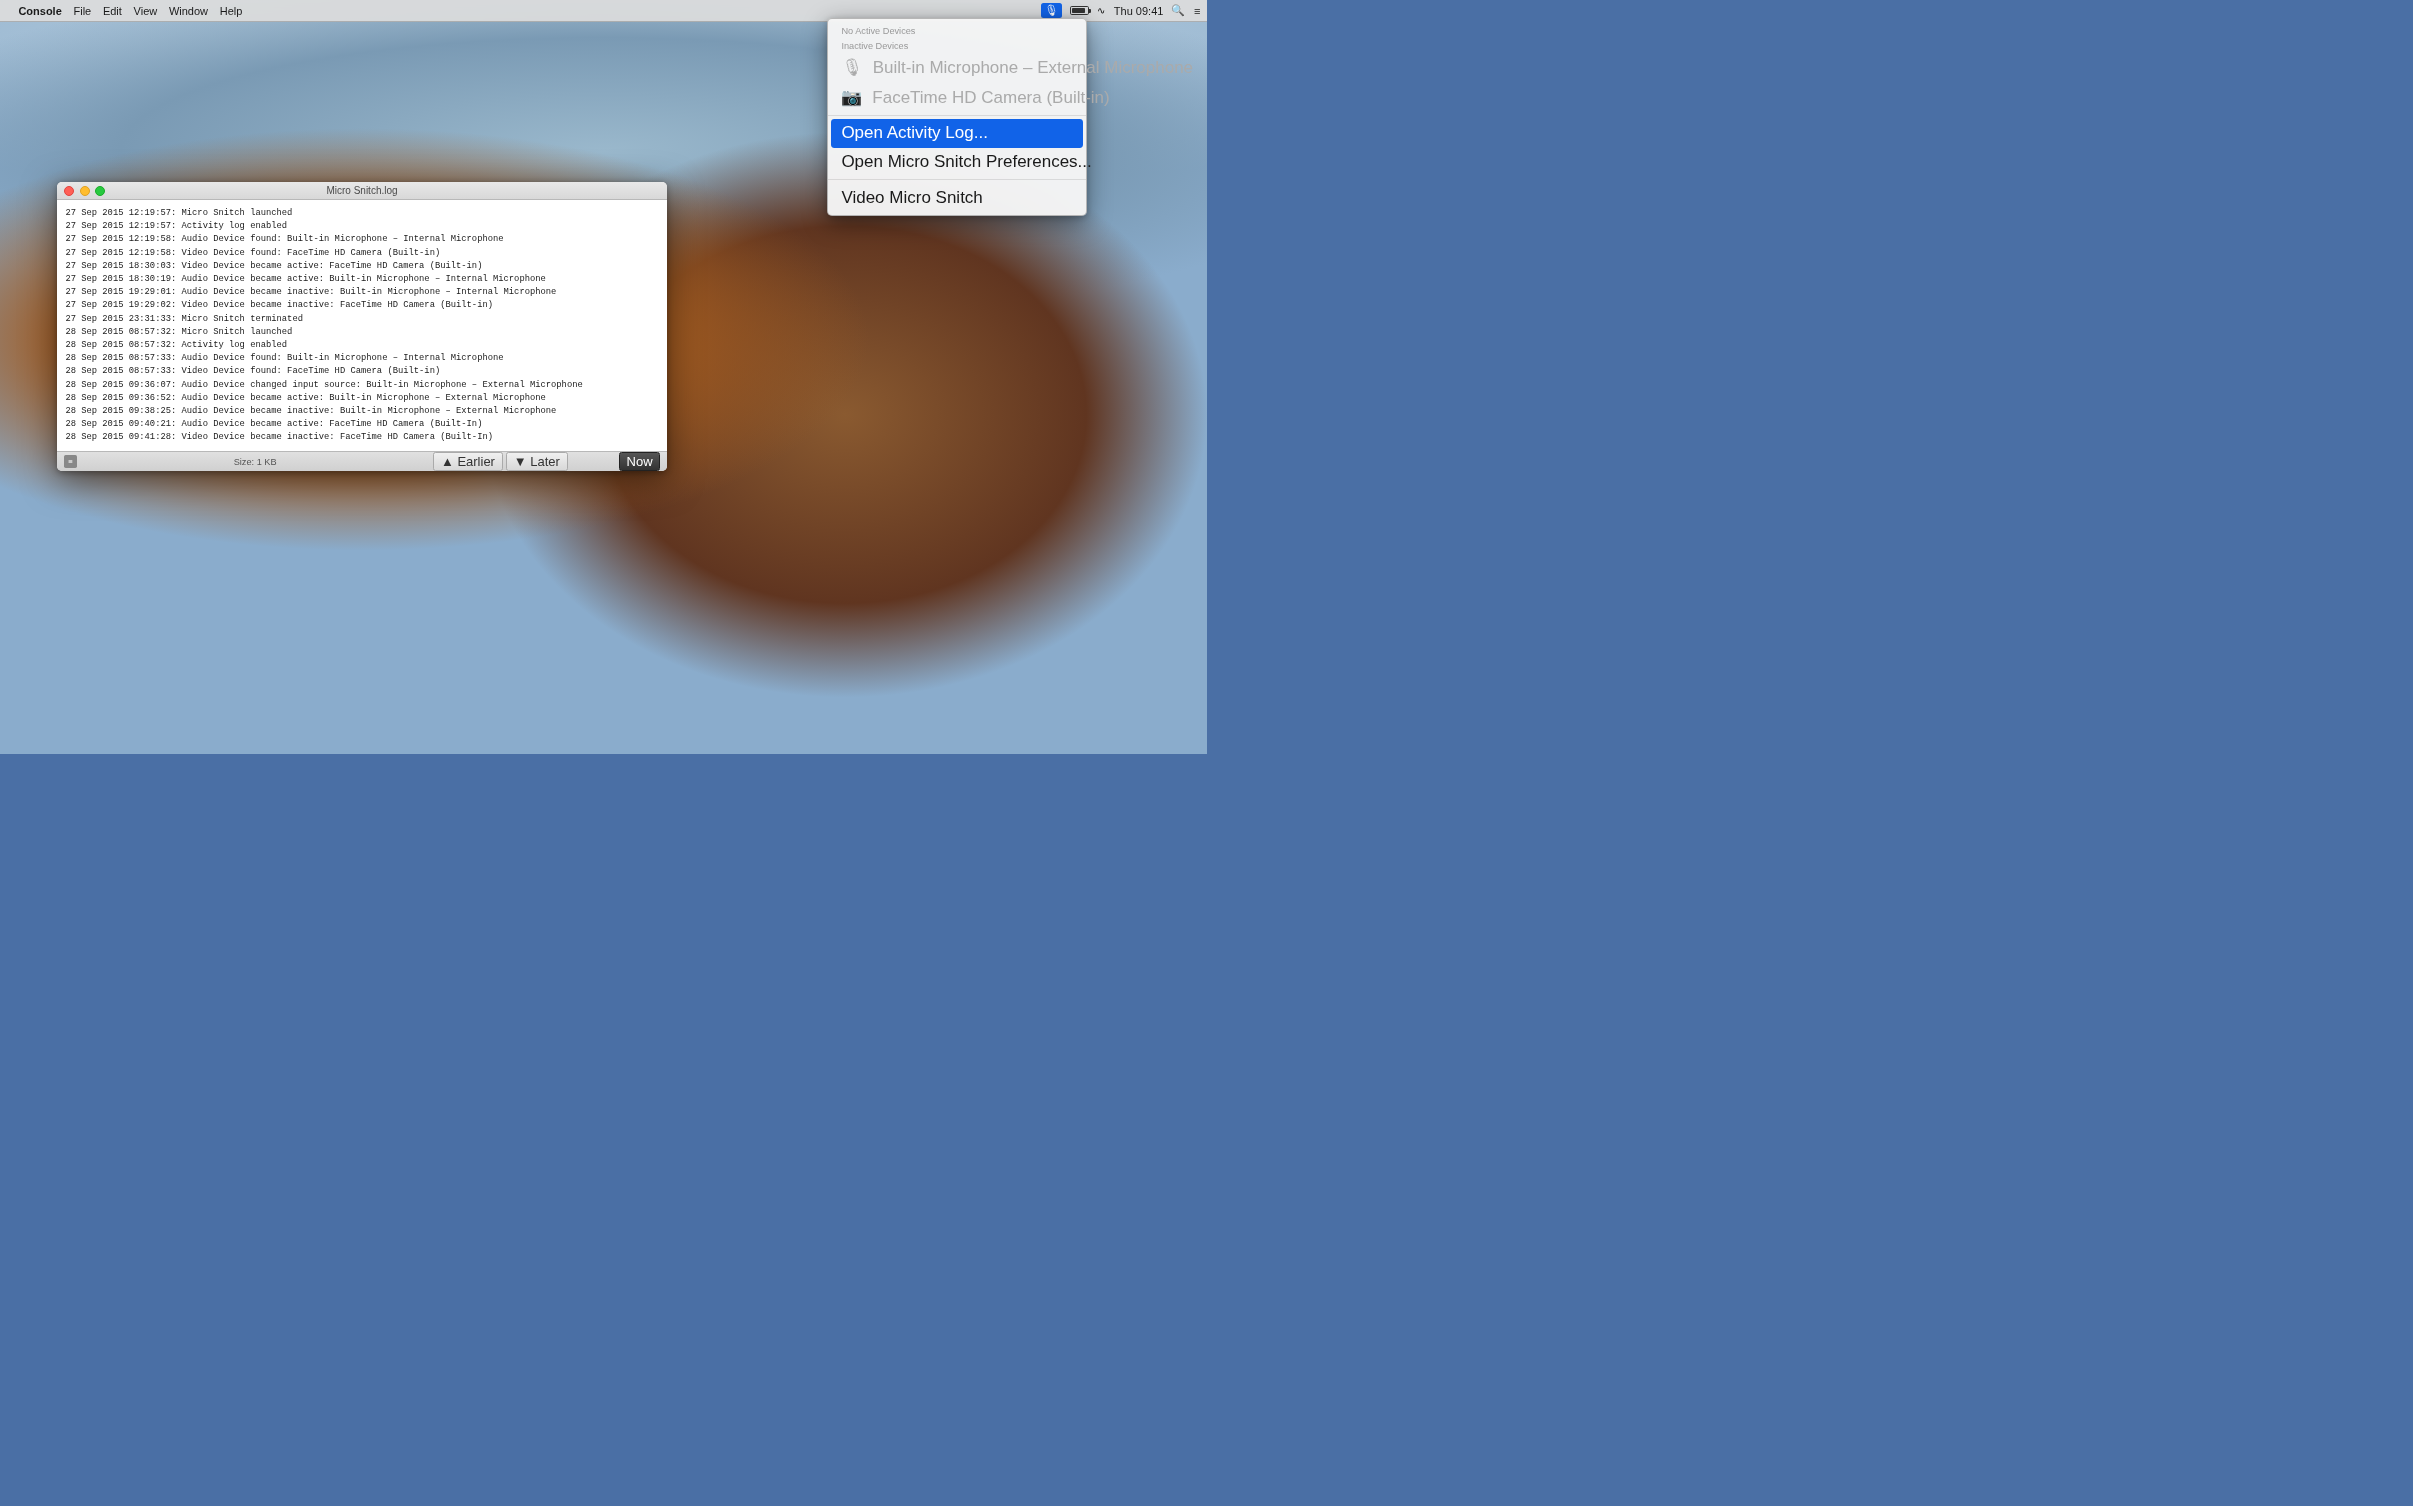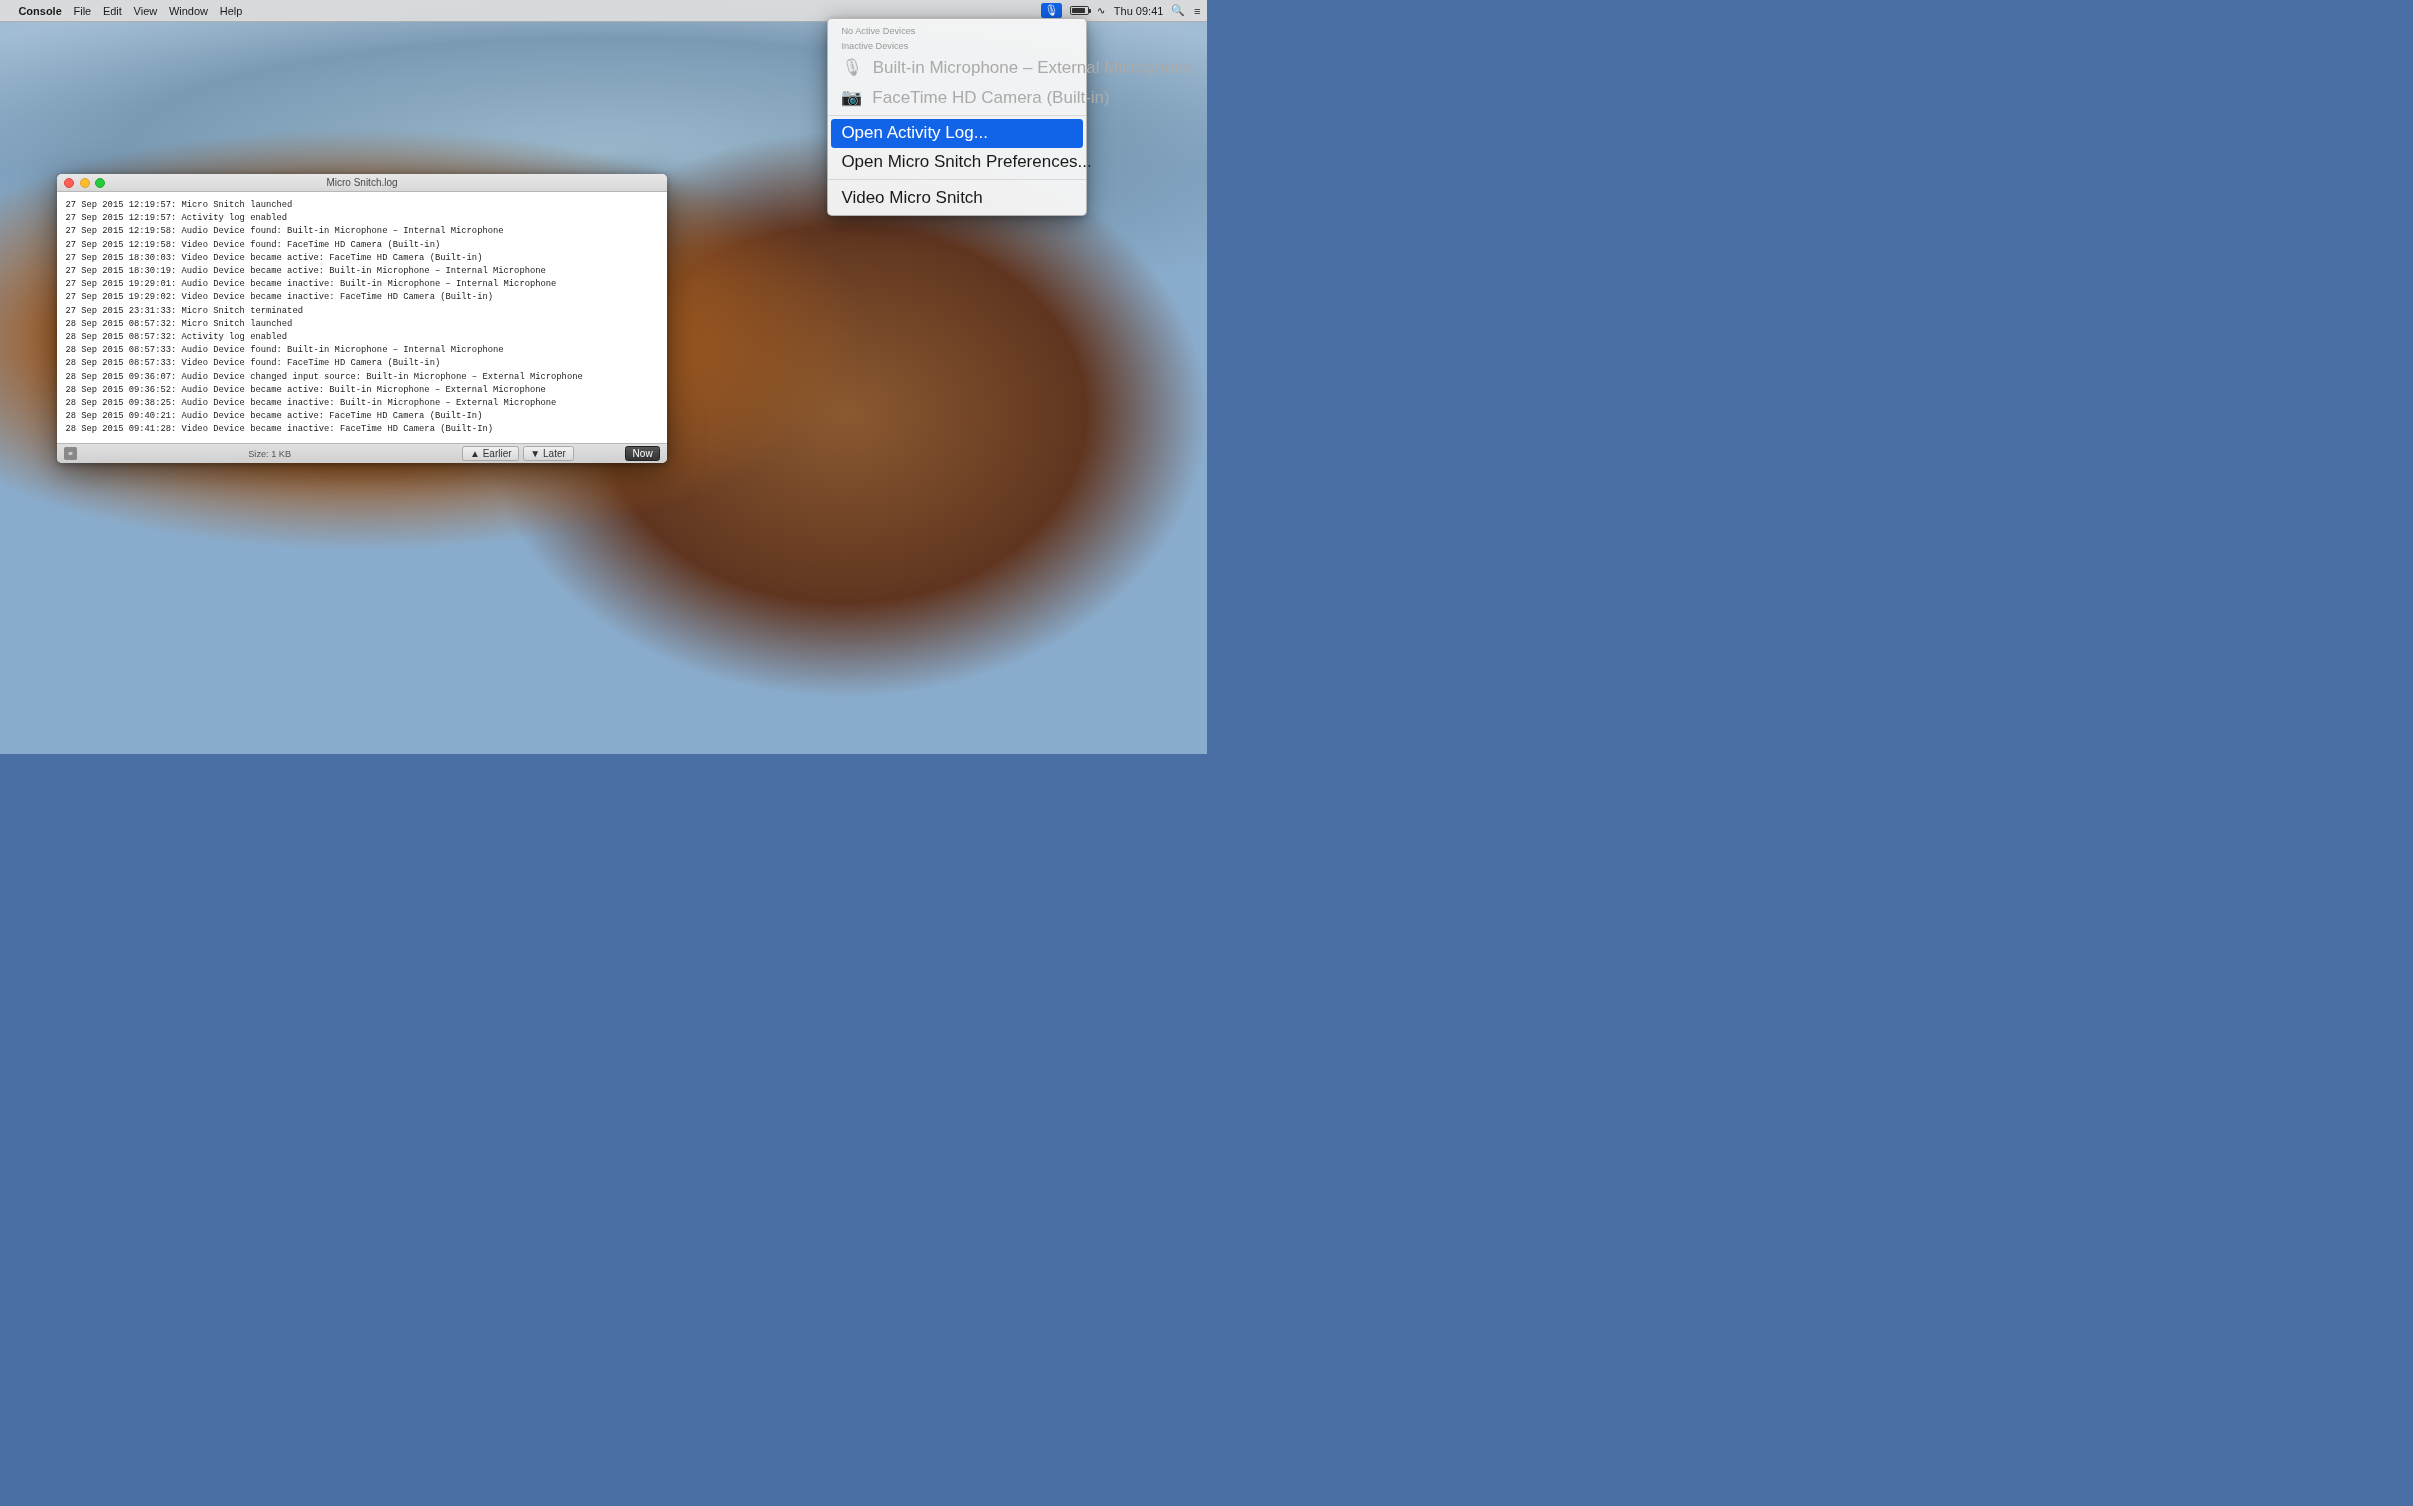--- a/index.html
+++ b/index.html
@@ -175,21 +175,21 @@
 
     .menu-divider {
       height: 0.8px;
       background: rgba(0,0,0,0.1);
       margin: 3.4px 0;
     }
 
     
     .console-window {
       position: absolute;
-      top: 174px;
+      top: 182px;
       left: 57px;
       width: 610px;
       background: #f0f0f0;
       border-radius: 5px;
       box-shadow: 0 8.4px 34px rgba(0,0,0,0.5), 0 1.7px 6.7px rgba(0,0,0,0.3);
       z-index: 500;
       overflow: hidden;
     }
 
     .window-titlebar {
@@ -273,21 +273,21 @@
       display: flex;
       align-items: center;
       gap: 3.4px;
     }
 
     .footer-btn {
       padding: 0.8px 6.7px;
       background: linear-gradient(180deg, #f0f0f0 0%, #d8d8d8 100%);
       border: 0.8px solid #aaa;
       border-radius: 2.5px;
-      font-size: 10px;
+      font-size: 13px;
       color: #333;
       cursor: default;
     }
 
     .footer-btn.active {
       background: linear-gradient(180deg, #555 0%, #333 100%);
       color: white;
       border-color: #222;
       margin-left: 48px;
     }

